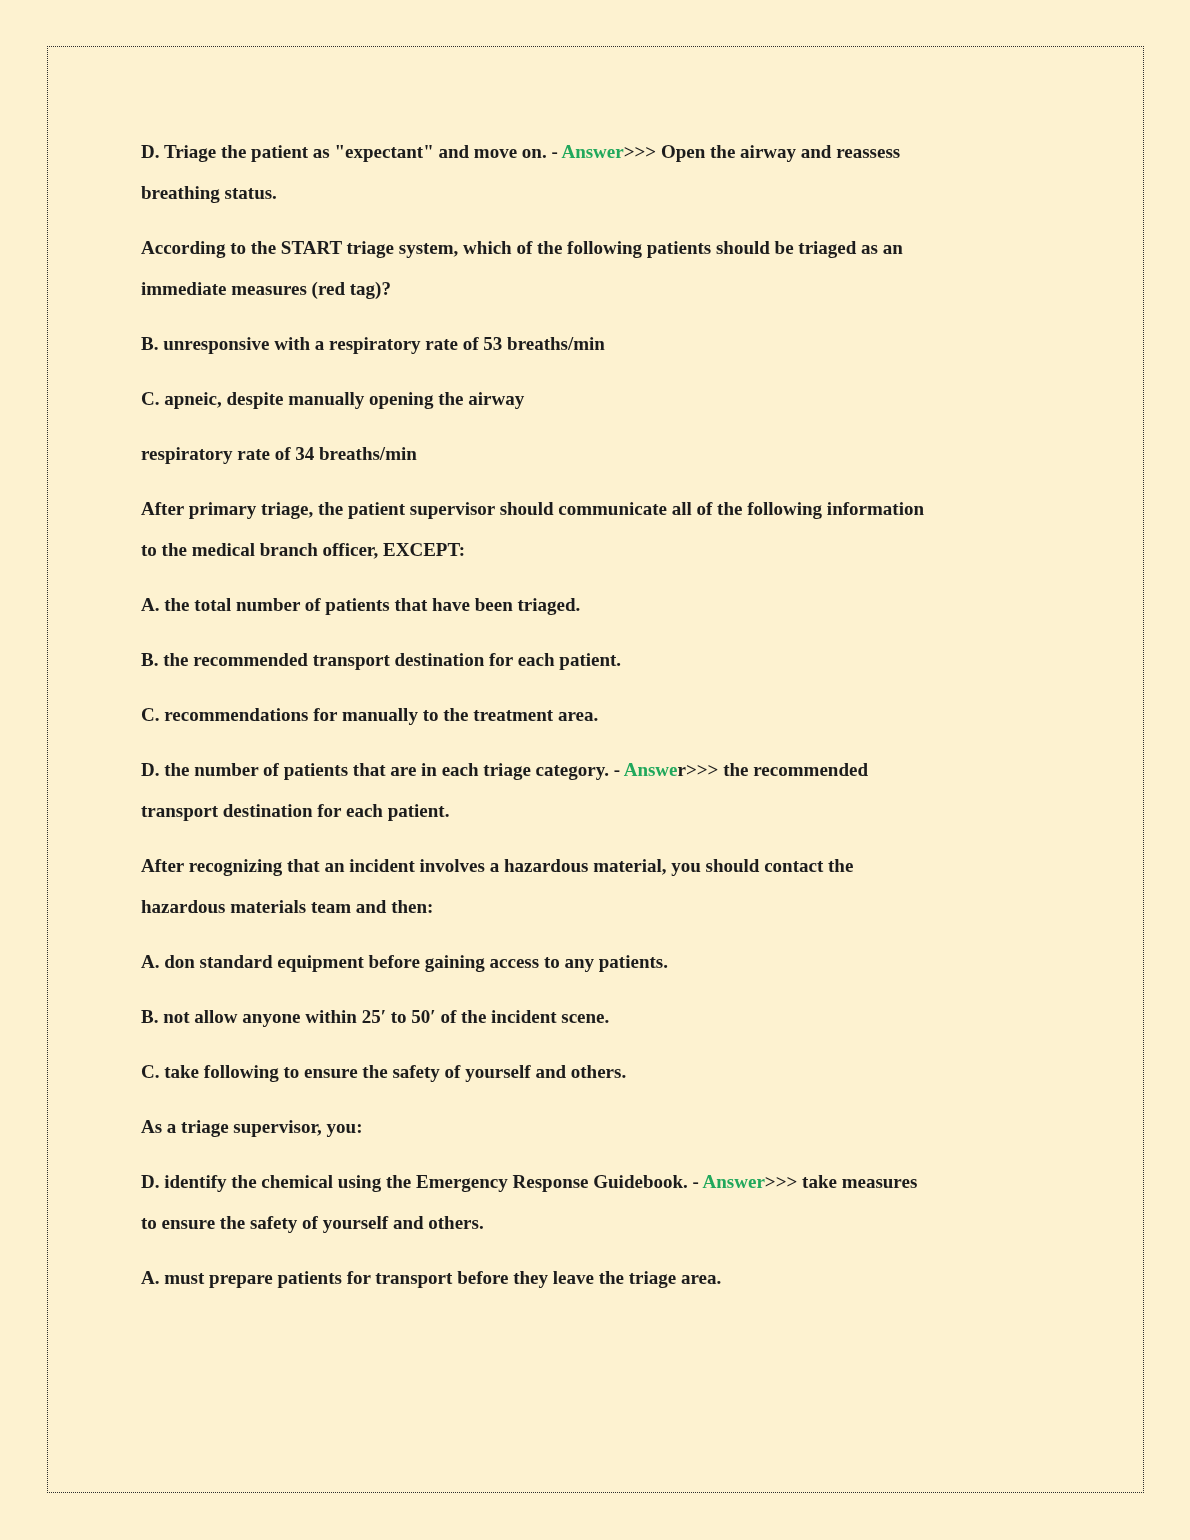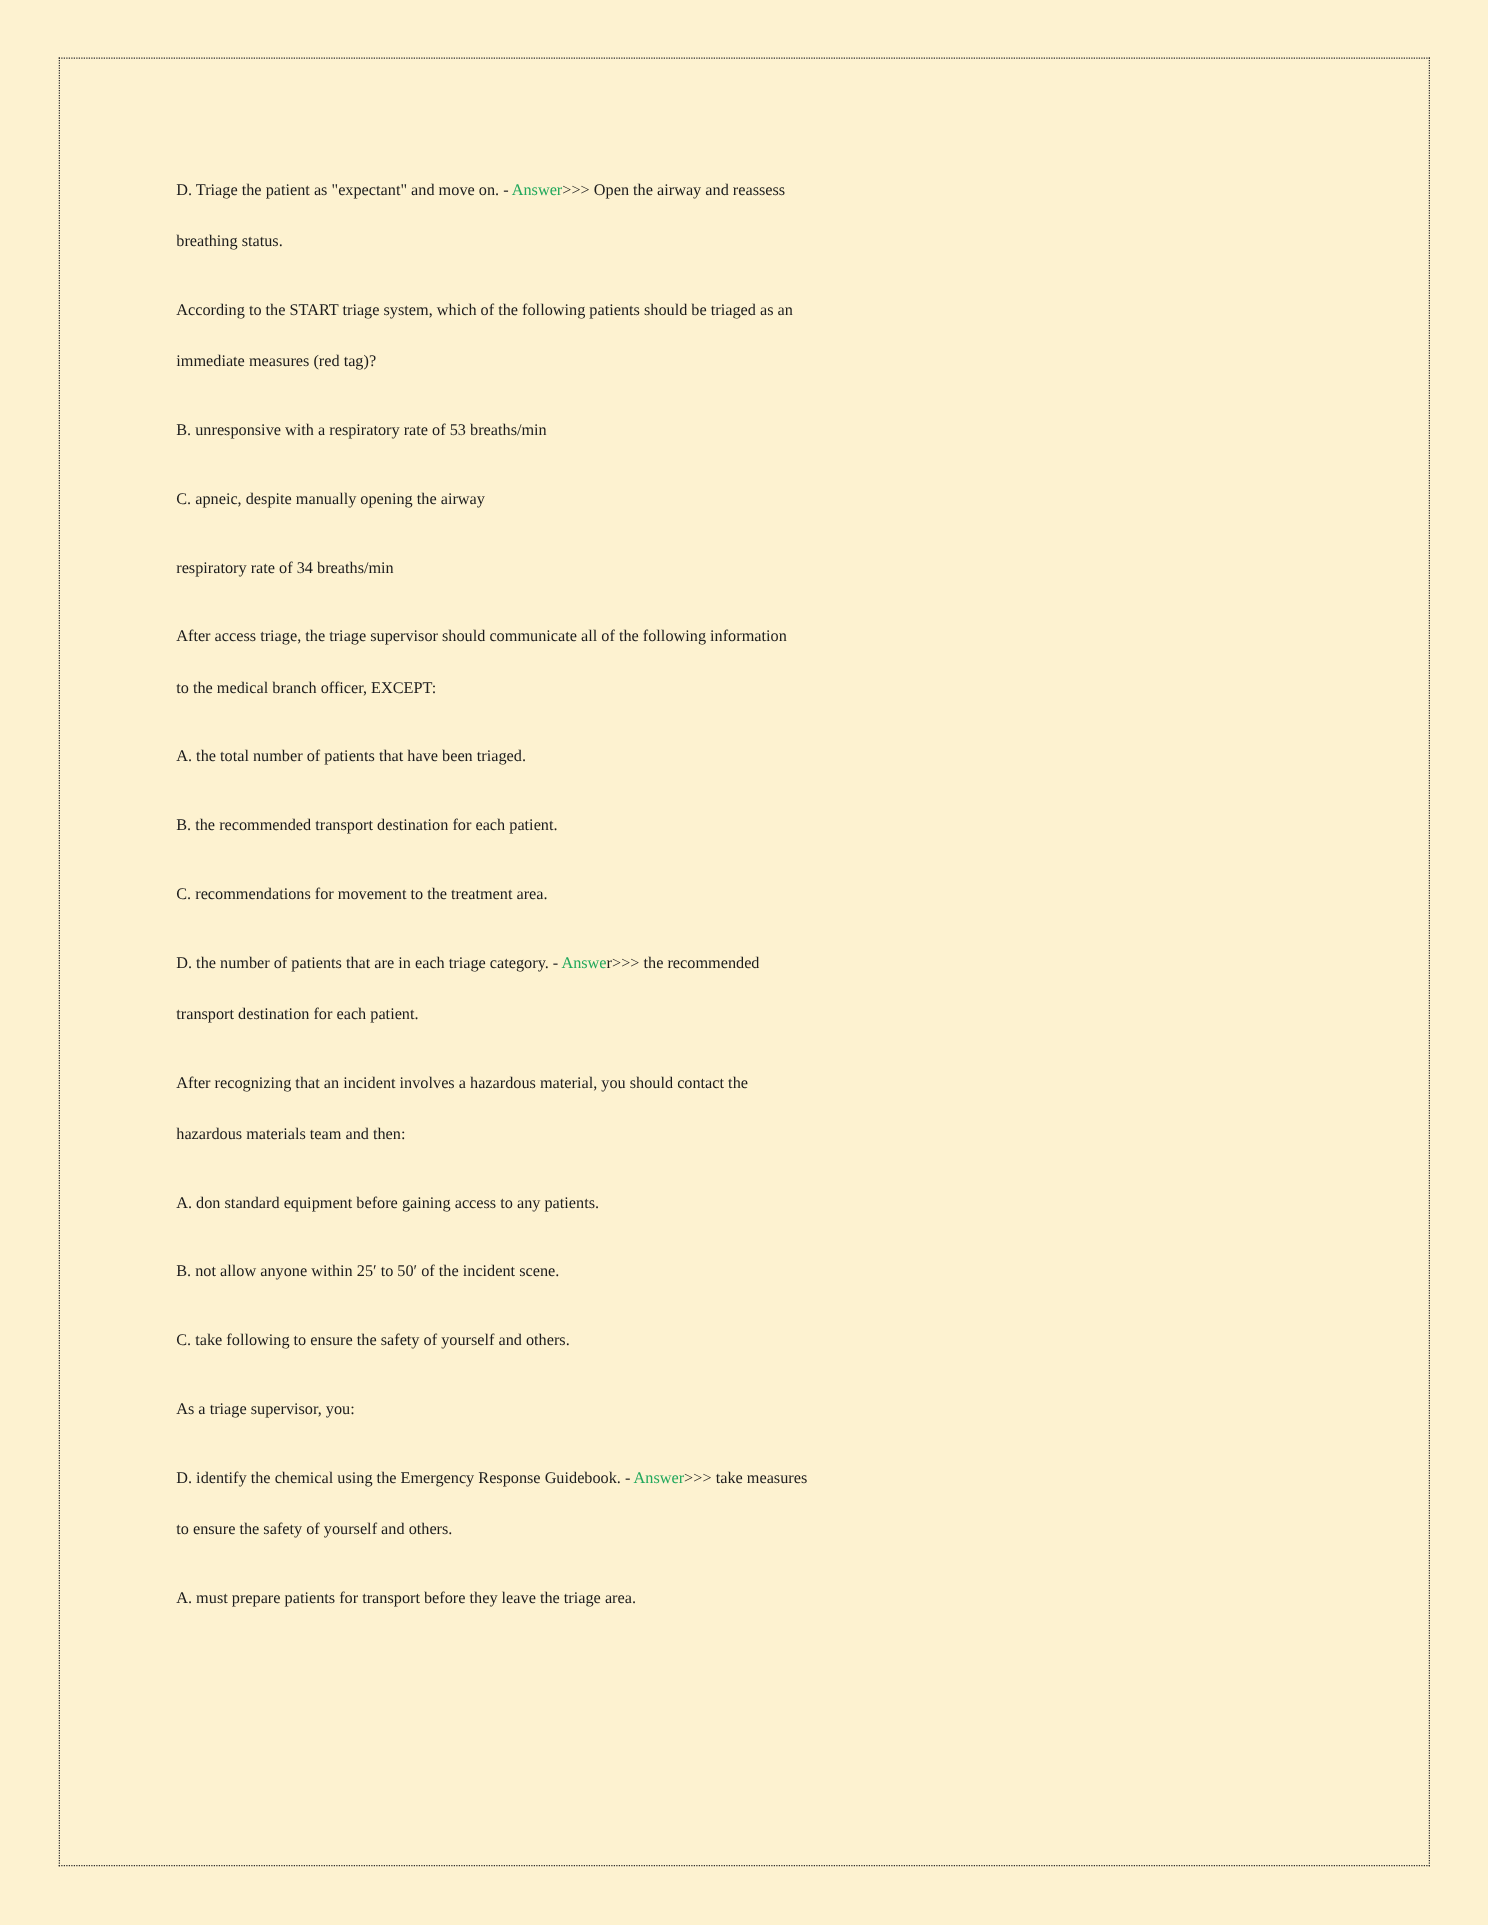--- a/index.html
+++ b/index.html
@@ -22,22 +22,23 @@
     height: 1447px;
     border: 1px dotted #2e2e2e;
     box-sizing: border-box;
   }
   .content {
     position: absolute;
     left: 141px;
     top: 131px;
     width: 915px;
     color: #1c1c1c;
-    font-size: 13px;
+    font-size: 19px;
     line-height: 41px;
+    font-weight: bold;
   }
   .para {
     margin: 0 0 14px 0;
   }
   .line {
     white-space: pre;
     height: 41px;
   }
   .seg { color: #1c1c1c; }
   .seg.answer { color: #21a85c; }
@@ -58,31 +59,31 @@
     <div class="para">
       <div class="line"><span class="seg">B. unresponsive with a respiratory rate of 53 breaths/min</span></div>
     </div>
     <div class="para">
       <div class="line"><span class="seg">C. apneic, despite manually opening the airway</span></div>
     </div>
     <div class="para">
       <div class="line"><span class="seg">respiratory rate of 34 breaths/min</span></div>
     </div>
     <div class="para">
-      <div class="line"><span class="seg">After access triage, the triage supervisor should communicate all of the following information</span></div>
+      <div class="line"><span class="seg">After primary triage, the patient supervisor should communicate all of the following information</span></div>
       <div class="line"><span class="seg">to the medical branch officer, EXCEPT:</span></div>
     </div>
     <div class="para">
       <div class="line"><span class="seg">A. the total number of patients that have been triaged.</span></div>
     </div>
     <div class="para">
       <div class="line"><span class="seg">B. the recommended transport destination for each patient.</span></div>
     </div>
     <div class="para">
-      <div class="line"><span class="seg">C. recommendations for movement to the treatment area.</span></div>
+      <div class="line"><span class="seg">C. recommendations for manually to the treatment area.</span></div>
     </div>
     <div class="para">
       <div class="line"><span class="seg">D. the number of patients that are in each triage category. - </span><span class="seg answer">Answe</span><span class="seg">r&gt;&gt;&gt; the recommended</span></div>
       <div class="line"><span class="seg">transport destination for each patient.</span></div>
     </div>
     <div class="para">
       <div class="line"><span class="seg">After recognizing that an incident involves a hazardous material, you should contact the</span></div>
       <div class="line"><span class="seg">hazardous materials team and then:</span></div>
     </div>
     <div class="para">

